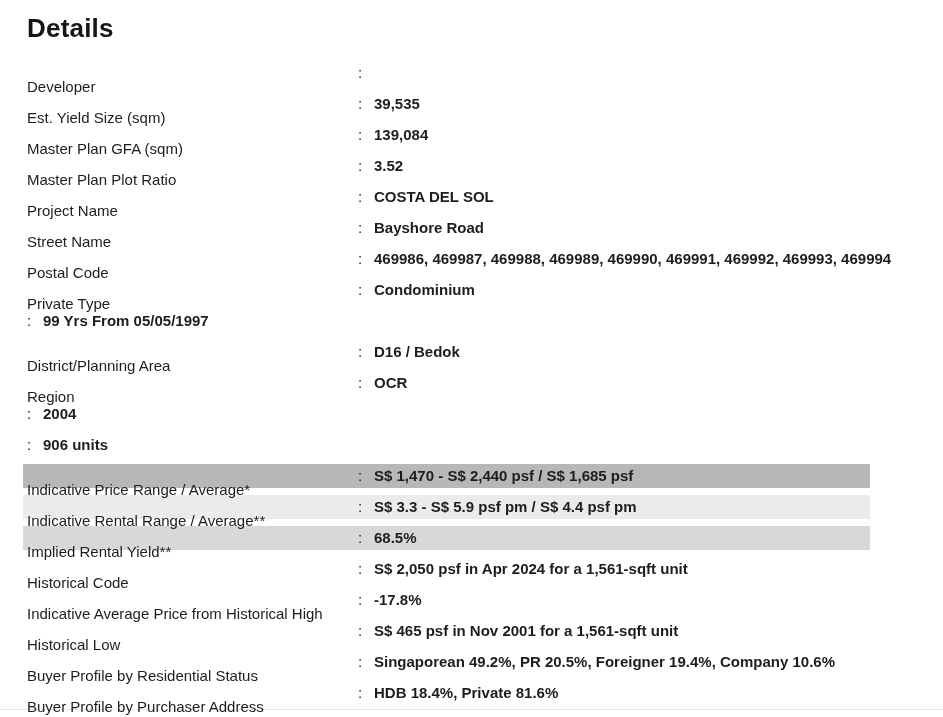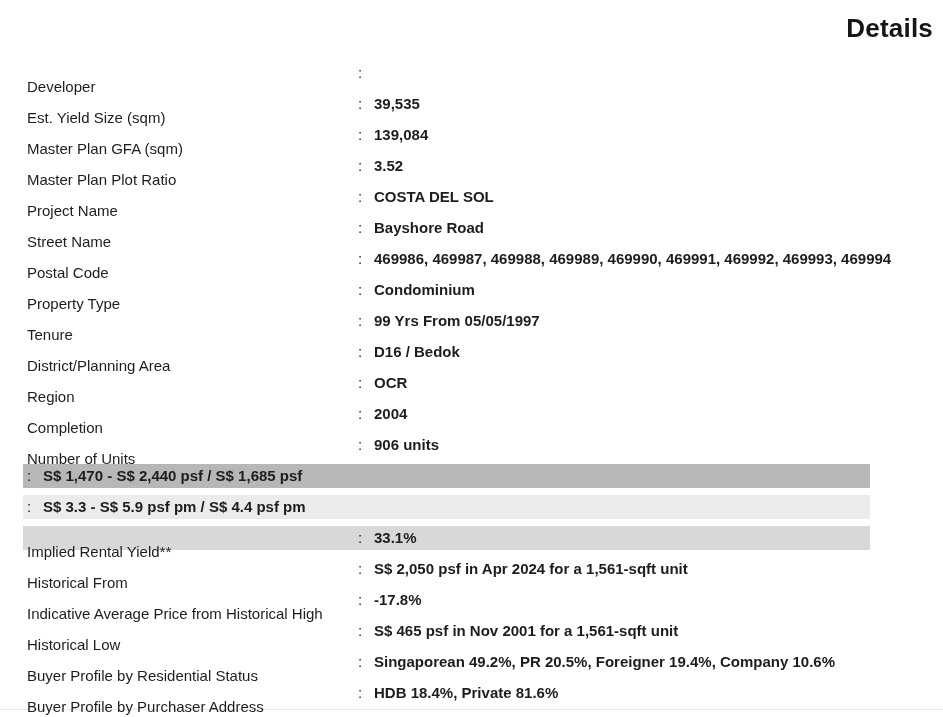--- a/index.html
+++ b/index.html
@@ -18,21 +18,20 @@
   .page {
     padding: 15px 10px 0 27px;
   }
   .page-title {
     font-size: 26px;
     line-height: 27px;
     font-weight: 700;
     color: #161616;
     margin: 0 0 15px 0;
     letter-spacing: 0.2px;
-    text-align: right;
   }
   .rows {
     display: block;
   }
   .row {
     position: relative;
     display: flex;
     align-items: center;
     height: 31px;
     font-size: 15px;
@@ -117,73 +116,72 @@
     <span class="value">Bayshore Road</span>
   </div>
 
   <div class="row">
     <span class="label">Postal Code</span>
     <span class="colon">:</span>
     <span class="value">469986, 469987, 469988, 469989, 469990, 469991, 469992, 469993, 469994</span>
   </div>
 
   <div class="row">
-    <span class="label">Property Type</span>
+    <span class="label">Private Type</span>
     <span class="colon">:</span>
     <span class="value">Condominium</span>
   </div>
 
   <div class="row">
-    <span class="label">Tenure</span>
     <span class="colon">:</span>
     <span class="value">99 Yrs From 05/05/1997</span>
   </div>
 
   <div class="row">
     <span class="label">District/Planning Area</span>
     <span class="colon">:</span>
     <span class="value">D16 / Bedok</span>
   </div>
 
   <div class="row">
     <span class="label">Region</span>
     <span class="colon">:</span>
     <span class="value">OCR</span>
   </div>
 
   <div class="row">
-    <span class="label">Completion</span>
     <span class="colon">:</span>
     <span class="value">2004</span>
   </div>
 
   <div class="row">
-    <span class="label">Number of Units</span>
     <span class="colon">:</span>
     <span class="value">906 units</span>
   </div>
 
   <div class="row hl" style="--hl: #b7b7b7;">
+    <span class="label">Indicative Price Range / Average*</span>
     <span class="colon">:</span>
     <span class="value">S$ 1,470 - S$ 2,440 psf / S$ 1,685 psf</span>
   </div>
 
   <div class="row hl" style="--hl: #ebebeb;">
+    <span class="label">Indicative Rental Range / Average**</span>
     <span class="colon">:</span>
     <span class="value">S$ 3.3 - S$ 5.9 psf pm / S$ 4.4 psf pm</span>
   </div>
 
   <div class="row hl" style="--hl: #d8d8d8;">
     <span class="label">Implied Rental Yield**</span>
     <span class="colon">:</span>
-    <span class="value">33.1%</span>
-  </div>
-
-  <div class="row">
-    <span class="label">Historical From</span>
+    <span class="value">68.5%</span>
+  </div>
+
+  <div class="row">
+    <span class="label">Historical Code</span>
     <span class="colon">:</span>
     <span class="value">S$ 2,050 psf in Apr 2024 for a 1,561-sqft unit</span>
   </div>
 
   <div class="row">
     <span class="label">Indicative Average Price from Historical High</span>
     <span class="colon">:</span>
     <span class="value">-17.8%</span>
   </div>
 

